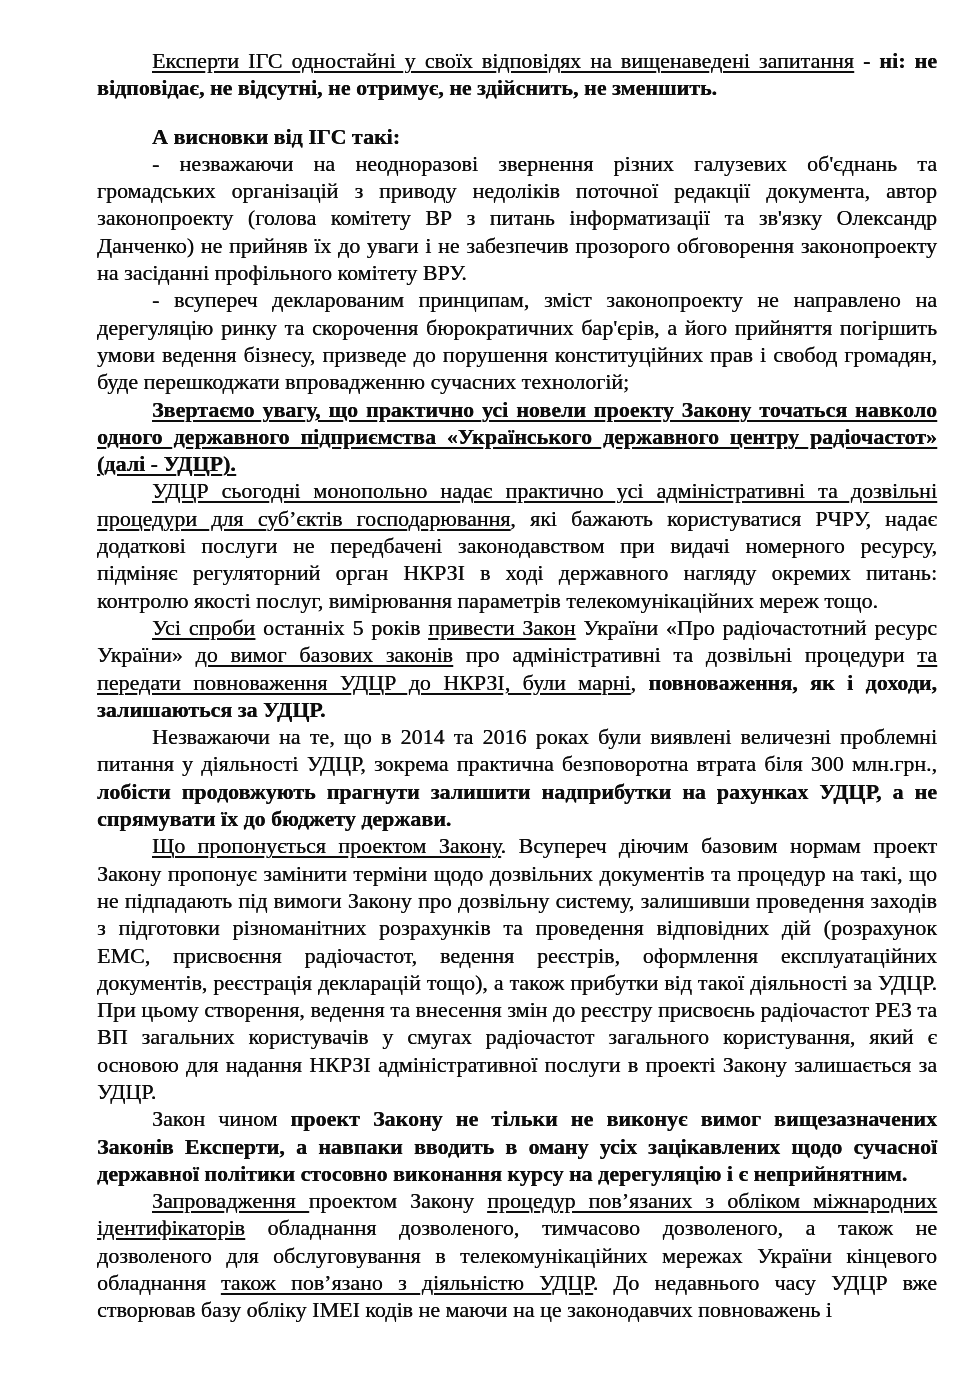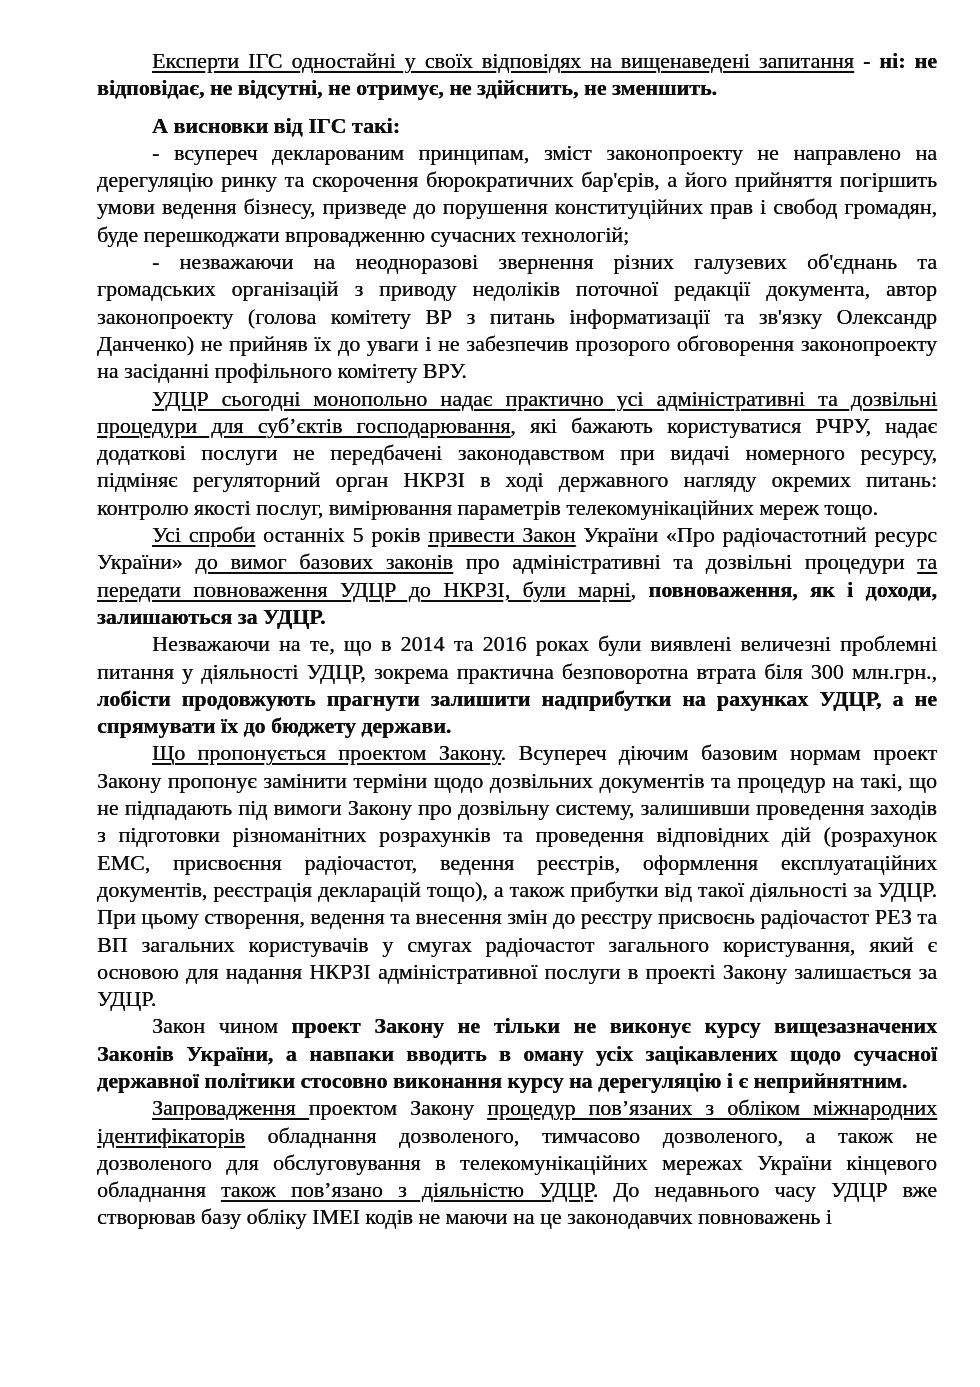--- a/index.html
+++ b/index.html
@@ -23,38 +23,39 @@
     margin: 0;
     font-size: 22px;
     line-height: 27.3px;
     text-align: justify;
     text-indent: 55px;
     color: #0d0d0d;
     
     text-shadow: 0.25px 0 0 currentColor;
   }
   .para.space-before {
-    margin-top: 10px;
+    margin-top: 21px;
   }
   .run-b { font-weight: bold; }
   .run-u {
     text-decoration: underline;
     text-decoration-thickness: 1.6px;
     text-underline-offset: 3px;
   }
 </style>
 </head>
 <body>
 
 <div class="page">
   <div>
       <p class="para"><span class="run-u">Експерти ІГС одностайні у своїх відповідях на вищенаведені запитання</span><span class="run-b ">  - ні: </span><span class="run-b ">не відповідає, не відсутні, не отримує, не здійснить, не зменшить.</span></p>
       <p class="para space-before"><span class="run-b ">А висновки від ІГС такі:</span></p>
+      <p class="para"><span class="">- незважаючи на неодноразові звернення різних галузевих об'єднань та громадських організацій з приводу недоліків поточної редакції документа, автор законопроекту (голова комітету ВР з питань інформатизації та зв'язку Олександр Данченко) не прийняв їх до уваги і не забезпечив прозорого обговорення законопроекту на засіданні профільного комітету ВРУ.</span></p>
       <p class="para"><span class="">- всупереч декларованим принципам, зміст законопроекту не направлено на дерегуляцію ринку та скорочення бюрократичних бар'єрів, а його прийняття погіршить умови ведення бізнесу, призведе до порушення конституційних прав і свобод громадян, буде перешкоджати впровадженню сучасних технологій;</span></p>
-      <p class="para"><span class="">- незважаючи на неодноразові звернення різних галузевих об'єднань та громадських організацій з приводу недоліків поточної редакції документа, автор законопроекту (голова комітету ВР з питань інформатизації та зв'язку Олександр Данченко) не прийняв їх до уваги і не забезпечив прозорого обговорення законопроекту на засіданні профільного комітету ВРУ.</span></p>
+      <p class="para"><span class="run-b run-u">Звертаємо увагу, що практично усі новели проекту Закону точаться навколо одного державного підприємства «Українського державного центру радіочастот» (далі - УДЦР).</span></p>
       <p class="para"><span class="run-u">УДЦР сьогодні монопольно надає практично усі адміністративні та дозвільні процедури для суб’єктів господарювання</span><span class="">, які бажають користуватися РЧРУ, надає додаткові послуги не передбачені законодавством при видачі номерного ресурсу, підміняє регуляторний орган НКРЗІ в ході державного нагляду окремих питань: контролю якості послуг, вимірювання параметрів телекомунікаційних мереж тощо.</span></p>
       <p class="para"><span class="run-u">Усі спроби</span><span class=""> останніх 5 років </span><span class="run-u">привести Закон</span><span class=""> України «Про радіочастотний ресурс України» </span><span class="run-u">до вимог базових законів</span><span class=""> про адміністративні та дозвільні процедури </span><span class="run-u">та передати повноваження УДЦР до НКРЗІ, були марні</span><span class="">, </span><span class="run-b ">повноваження, як і доходи, залишаються за УДЦР.</span></p>
       <p class="para"><span class="">Незважаючи на те, що в 2014 та 2016 роках були виявлені величезні проблемні питання у діяльності УДЦР, зокрема практична безповоротна втрата біля 300 млн.грн., </span><span class="run-b ">лобісти продовжують прагнути залишити надприбутки на рахунках УДЦР, а не спрямувати їх до бюджету держави.</span></p>
       <p class="para"><span class="run-u">Що пропонується проектом Закону</span><span class="">. Всупереч діючим базовим нормам проект Закону пропонує замінити терміни щодо дозвільних документів та процедур на такі, що не підпадають під вимоги Закону про дозвільну систему, залишивши проведення заходів з підготовки різноманітних розрахунків та проведення відповідних дій (розрахунок ЕМС, присвоєння радіочастот, ведення реєстрів, оформлення експлуатаційних документів, реєстрація декларацій тощо), а також прибутки від такої діяльності за УДЦР. При цьому створення, ведення та внесення змін до реєстру присвоєнь радіочастот РЕЗ та ВП загальних користувачів у смугах радіочастот загального користування, який є основою для надання НКРЗІ адміністративної послуги в проекті Закону залишається за УДЦР.</span></p>
-      <p class="para"><span class="">Закон чином </span><span class="run-b ">проект Закону не тільки не виконує курсу вищезазначених Законів України, а навпаки вводить в оману усіх зацікавлених щодо сучасної державної політики стосовно виконання курсу на дерегуляцію і є неприйнятним.</span></p>
+      <p class="para"><span class="">Закон чином </span><span class="run-b ">проект Закону не тільки не виконує вимог вищезазначених Законів Експерти, а навпаки вводить в оману усіх зацікавлених щодо сучасної державної політики стосовно виконання курсу на дерегуляцію і є неприйнятним.</span></p>
       <p class="para"><span class="run-u">Запровадження </span><span class="">проектом Закону </span><span class="run-u">процедур пов’язаних з обліком міжнародних ідентифікаторів</span><span class=""> обладнання дозволеного, тимчасово дозволеного, а також не дозволеного для обслуговування в телекомунікаційних мережах України кінцевого обладнання </span><span class="run-u">також пов’язано з діяльністю УДЦР</span><span class="">. До недавнього часу УДЦР вже створював базу обліку IMEI кодів не маючи на це законодавчих повноважень і</span></p>
     </div>
 </div>
 
 </body></html>

